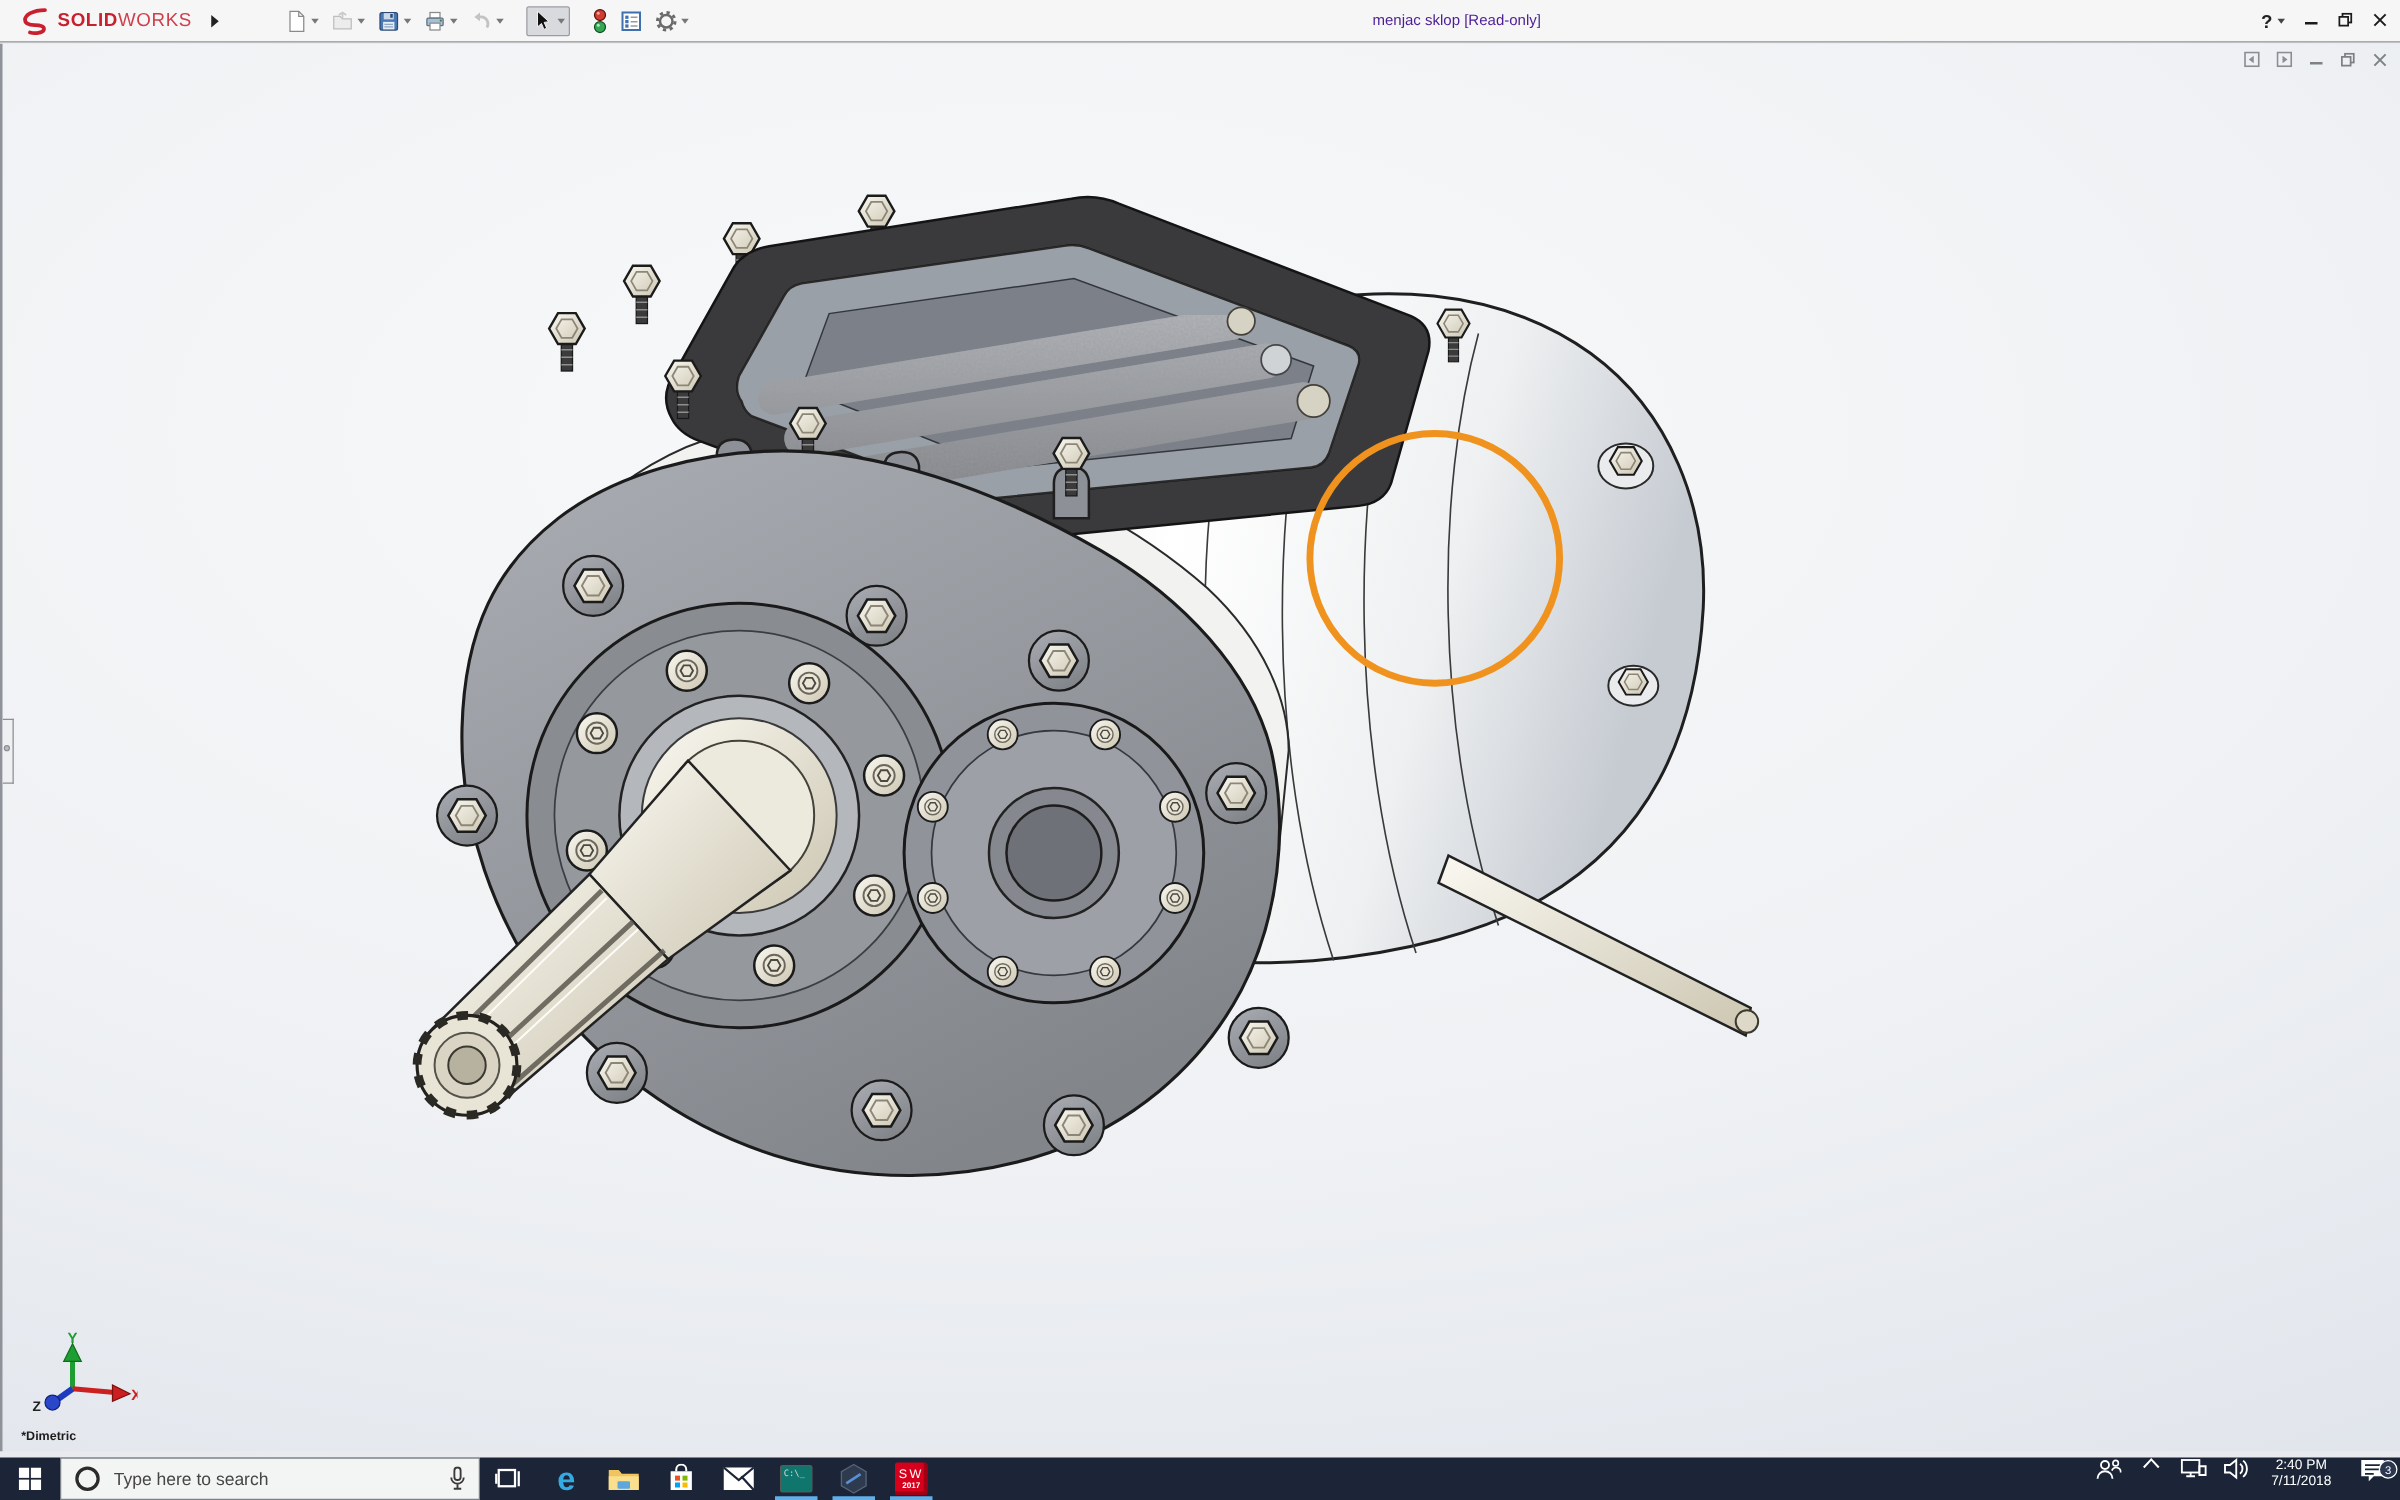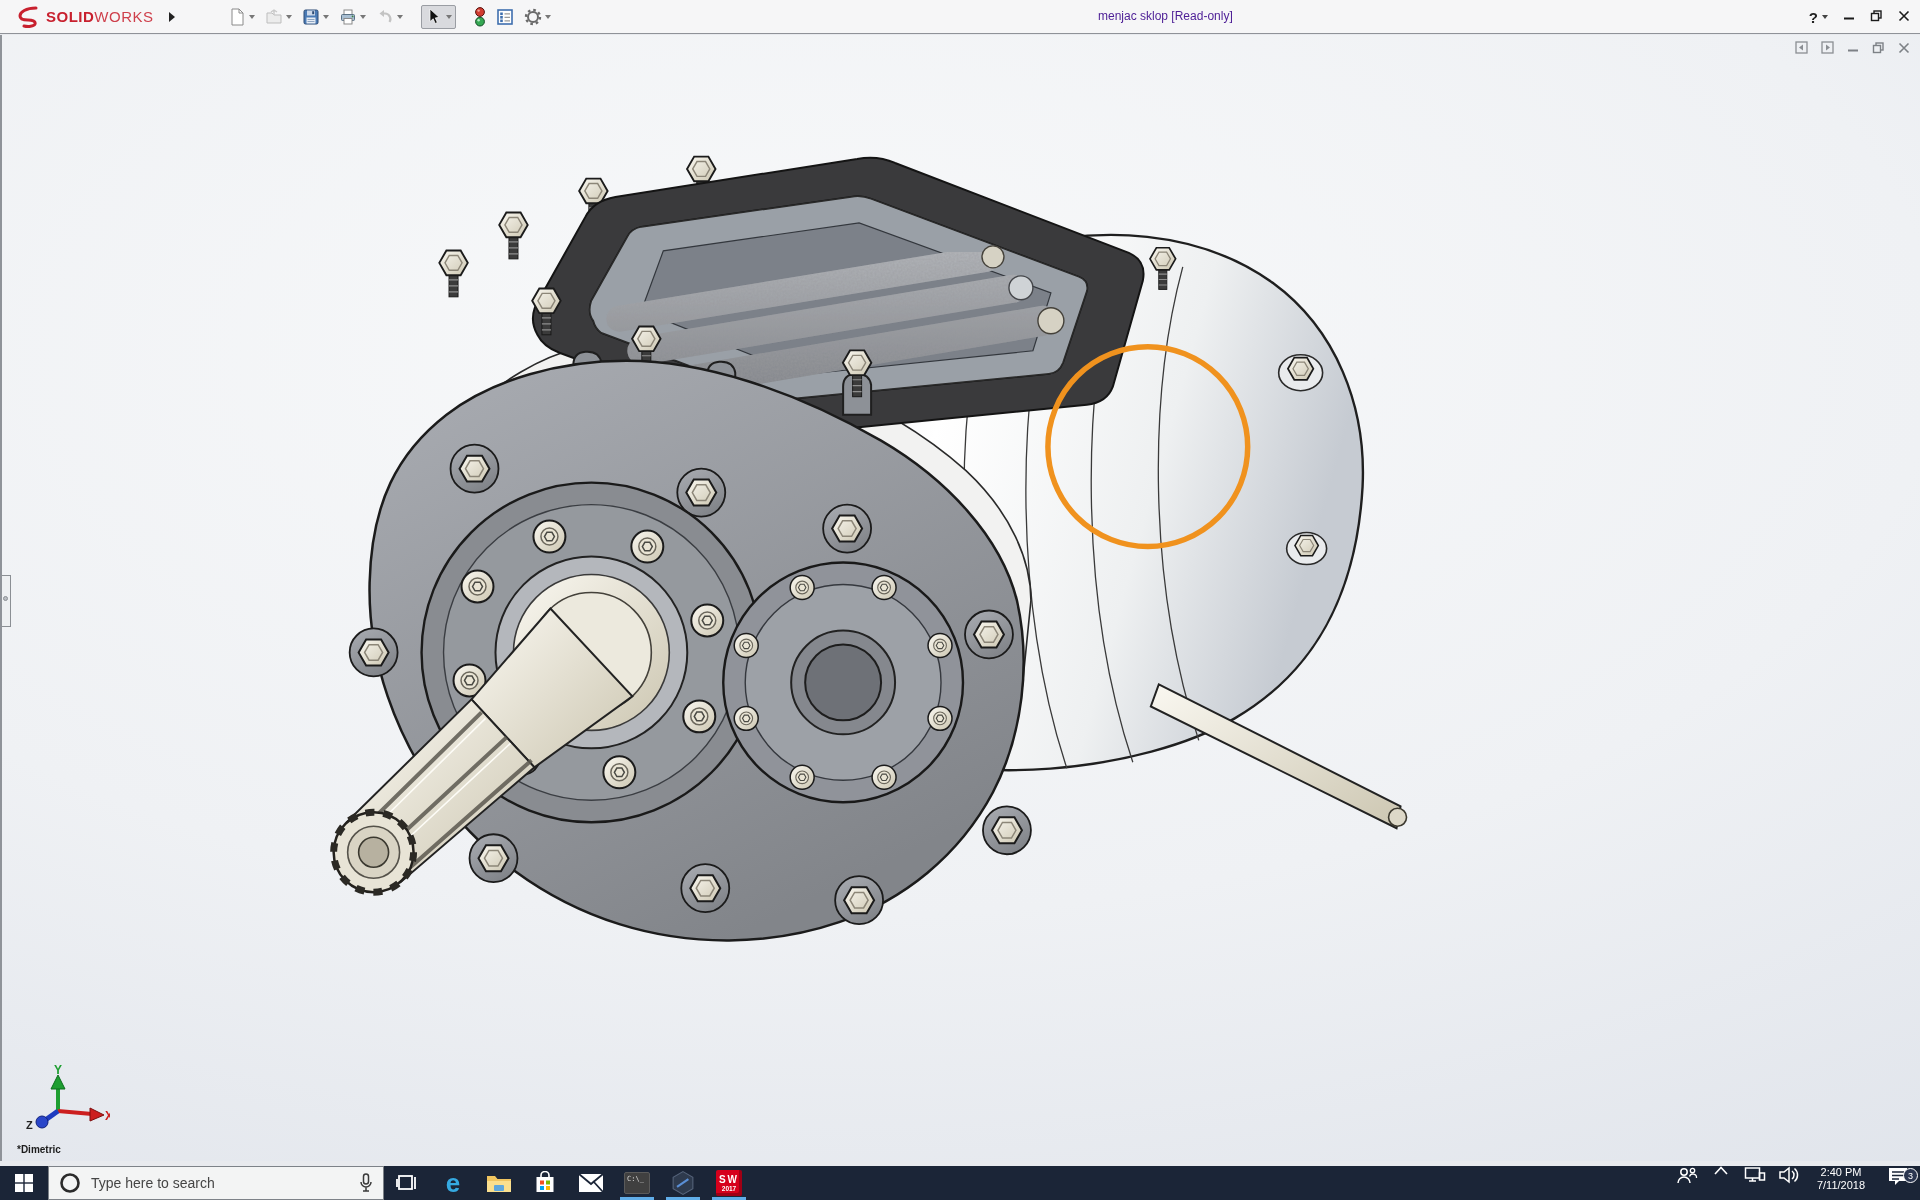--- a/index.html
+++ b/index.html
@@ -46,23 +46,23 @@
   .taskbar{position:absolute;left:0;right:0;bottom:0;height:34px;background:var(--taskbar-bg);display:flex;align-items:stretch;z-index:40;}
   .tk-btn{position:relative;width:46px;display:flex;align-items:center;justify-content:center;background:none;border:none;}
   .tk-btn.start{width:48px;}
   .underline{position:absolute;bottom:0;left:6px;right:6px;height:3px;background:var(--underline-blue);}
   .searchbox{width:336px;background:#f3f4f4;border:1px solid #7d8288;display:flex;align-items:center;gap:10px;padding:0 10px;margin:0;}
   .search-text{font-size:14px;color:#454545;flex:1;white-space:nowrap;}
   .tray{margin-left:auto;display:flex;align-items:flex-start;}
   .tray .tk-btn{width:34px;}
   .clock{display:flex;flex-direction:column;justify-content:center;align-items:center;color:#fff;font-size:11px;line-height:13px;width:70px;}
   .edge-e{font-size:26px;font-weight:bold;color:var(--edge-blue);line-height:26px;}
-  .cmd-icon{width:26px;height:22px;background:#404040;border:1px solid #5a5a5a;border-radius:2px;color:#d8d8d8;font-family:"DejaVu Sans Mono",monospace;font-size:7px;display:flex;align-items:flex-start;padding:2px;}
+  .cmd-icon{width:26px;height:22px;background:#0f766e;border:1px solid #5a5a5a;border-radius:2px;color:#d8d8d8;font-family:"DejaVu Sans Mono",monospace;font-size:7px;display:flex;align-items:flex-start;padding:2px;}
   .sw-icon{width:26px;height:26px;background:var(--sw-red);border-radius:2px;color:#fff;display:flex;flex-direction:column;align-items:center;justify-content:center;box-shadow:inset -3px -3px 0 rgba(0,0,0,.25);}
-  .sw-icon .sw-l{font-size:10px;font-weight:bold;letter-spacing:2px;line-height:10px;}
+  .sw-icon .sw-l{font-size:10px;font-weight:normal;letter-spacing:2px;line-height:10px;}
   .sw-icon .sw-y{font-size:6.5px;font-weight:bold;line-height:7px;}
   .badge{position:absolute;right:2px;bottom:3px;width:15px;height:15px;border-radius:50%;background:#2b3650;border:1.5px solid #fff;color:#fff;font-size:9px;display:flex;align-items:center;justify-content:center;}
 </style>
 </head>
 <body>
 
 <div class="app">
 
   <header class="titlebar">
     <div class="brand">

